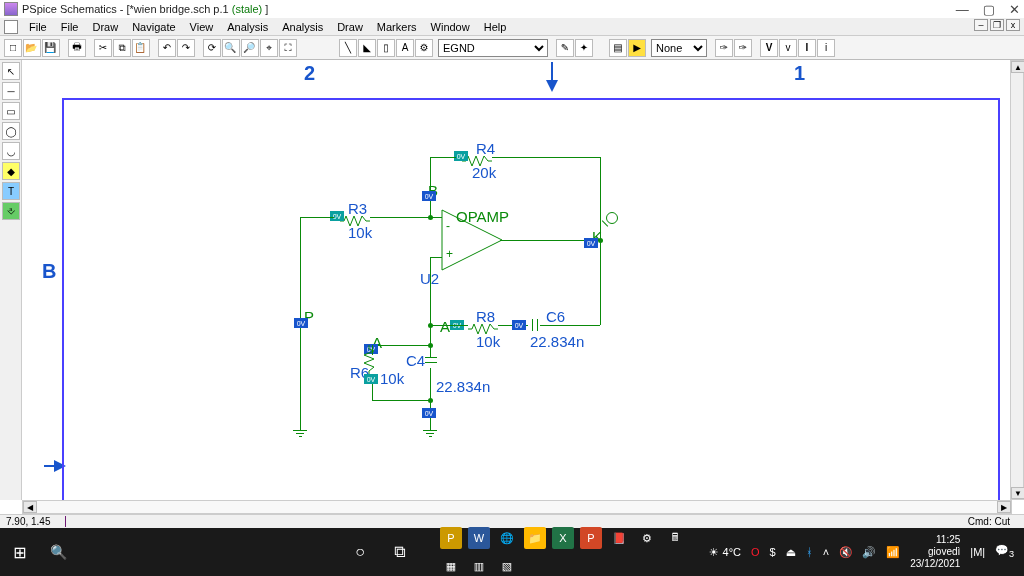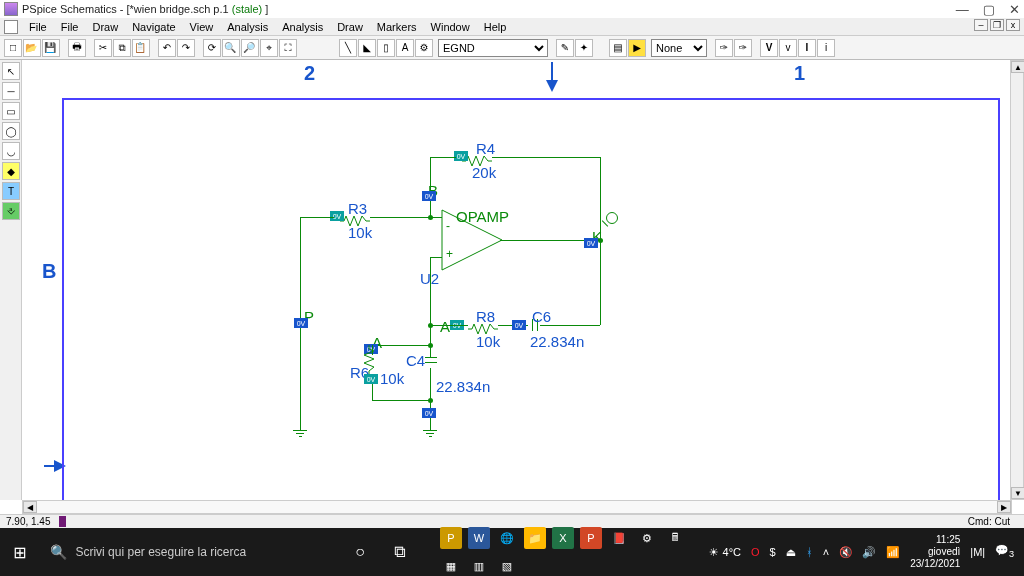--- a/index.html
+++ b/index.html
@@ -71,21 +71,21 @@
 
 
 .hscroll { position:absolute; left:22px; right:12px; bottom:62px; height:14px; background:#f0f0f0; border:1px solid #ccc; display:flex; }
 .hscroll .arrow, .vscroll .arrow { width:14px; height:12px; background:#e8e8e8; border:1px solid #bbb; font-size:8px; display:flex; align-items:center; justify-content:center; }
 .hscroll .track { flex:1; background:#f8f8f8; }
 .vscroll { position:absolute; right:0; top:60px; bottom:76px; width:14px; background:#f0f0f0; border:1px solid #ccc; display:flex; flex-direction:column; }
 .vscroll .track { flex:1; }
 
 
 .statusbar { position:absolute; left:0; right:0; bottom:48px; height:14px; background:#f0f0f0; border-top:1px solid #ccc; font-size:10px; display:flex; align-items:center; padding:0 6px; }
-.statusbar .coords { width:60px; border-right:7px solid #701a75; }
+.statusbar .coords { width:60px; border-right:1px solid #701a75; }
 .statusbar .cmd { margin-left:auto; padding-right:8px; }
 
 
 .taskbar { position:absolute; left:0; right:0; bottom:0; height:48px; background:#1a1a1a; color:#fff; display:flex; align-items:center; font-size:12px; }
 .taskbar .start { width:40px; height:48px; display:flex; align-items:center; justify-content:center; font-size:16px; }
 .taskbar .search { display:flex; align-items:center; gap:8px; padding:0 10px; color:#ccc; flex: 0 0 280px; }
 .taskbar .search .mag { font-size:14px; }
 .taskbar .apps { display:flex; gap:6px; margin-left:20px; flex-wrap:wrap; width:260px; align-content:center; height:48px; }
 .taskbar .app { width:22px; height:22px; display:flex; align-items:center; justify-content:center; font-size:11px; border-radius:2px; }
 .taskbar .tray { margin-left:auto; display:flex; align-items:center; gap:10px; padding-right:10px; font-size:11px; }
@@ -248,21 +248,21 @@
             <polyline points="0,5 4,5 6,0 10,10 14,0 18,10 22,0 26,5 30,5" fill="none" stroke="#0a8a0a"></polyline>
           </svg></div>
       <span class="lbl" style="left:444px; top:248px;">R8</span>
       <span class="lbl" style="left:444px; top:273px;">10k</span>
       <div class="wire h" style="left:466px; top:265px; width:30px;"></div>
       <div class="marker" style="left:480px; top:260px;">0V</div>
       <div class="cap" style="left:500px; top:259px;">
           <div class="p1"></div>
           <div class="p2"></div>
         </div>
-      <span class="lbl" style="left:500px; top:248px;">C6</span>
+      <span class="lbl" style="left:514px; top:248px;">C6</span>
       <span class="lbl" style="left:498px; top:273px;">22.834n</span>
       <div class="wire h" style="left:508px; top:265px; width:60px;"></div>
       <div class="wire v" style="left:568px; top:180px; height:85px;"></div>
 
       <div class="wire v" style="left:398px; top:265px; height:20px;"></div>
       <div class="wire h" style="left:340px; top:285px; width:58px;"></div>
       <div class="node" style="left:398px; top:285px;"></div>
       <span class="lbl g" style="left:340px; top:274px;">A</span>
       <div class="marker" style="left:332px; top:284px;">0V</div>
 
@@ -319,21 +319,20 @@
 
 <div class="statusbar">
   <span class="coords">7.90, 1.45</span>
   <span class="cmd">Cmd: Cut</span>
 </div>
 
 <div class="taskbar">
   <div class="start">⊞</div>
   <div class="search">
     <span class="mag">🔍</span>
-    <span>Scrivi qui per eseguire la ricerca</span>
   </div>
   <div style="width:20px"></div>
   <div class="start">○</div>
   <div class="start">⧉</div>
   <div class="apps">
     <span class="app" style="background:#c90">P</span>
     <span class="app" style="background:#2b579a">W</span>
     <span class="app">🌐</span>
     <span class="app" style="background:#ffb900">📁</span>
     <span class="app" style="background:#217346">X</span>

